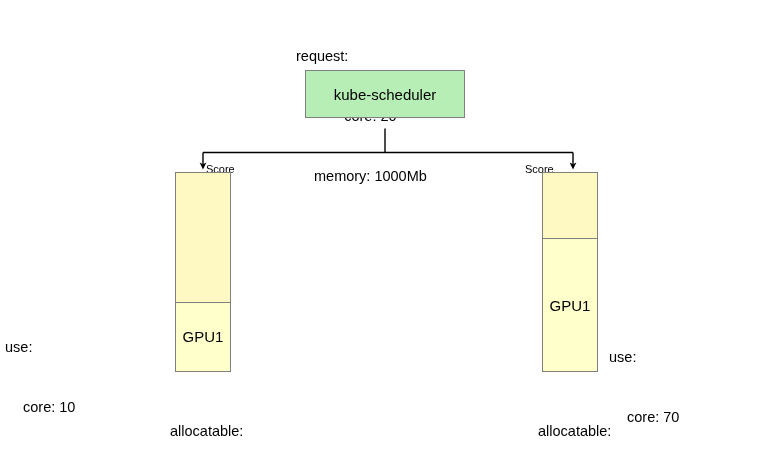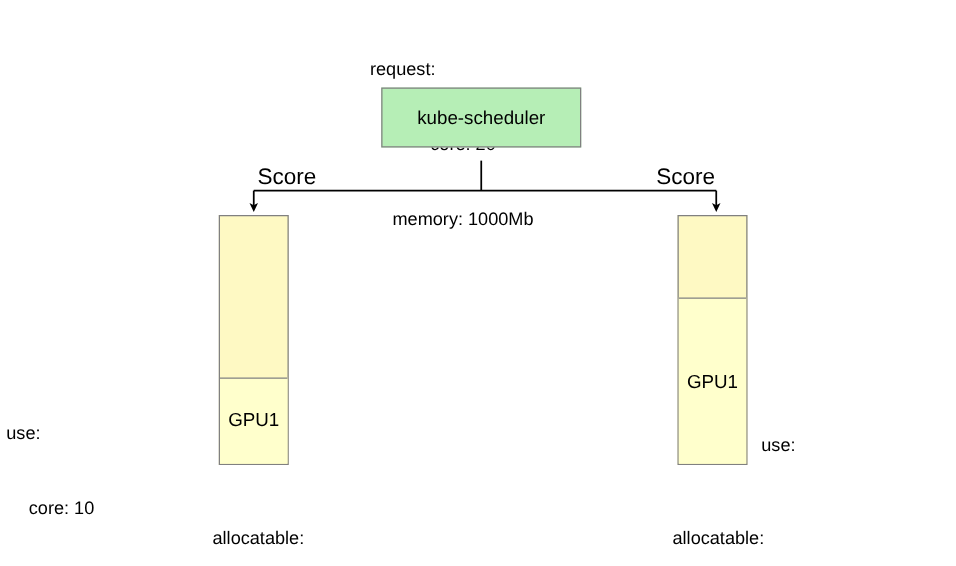--- a/index.html
+++ b/index.html
@@ -77,21 +77,21 @@
     width: 100%;
     box-sizing: border-box;
     background: #ffffcc;
     border-top: 1px solid #808080;
     display: flex;
     align-items: center;
     justify-content: center;
     font-size: 15px;
     color: #000000;
   }
-  .score-label { font-size: 18px; }
+  .score-label { font-size: 11px; margin-top: 28px; }
 </style>
 </head>
 <body style="background: rgb(255, 255, 255);">
 
 <div id="canvas">
 
   <div class="block" style="left:296px; top:6px;">
     <span class="lvl0">request:</span>
     <span class="lvl1">core: 20</span>
     <span class="lvl1">memory: 1000Mb</span>
@@ -139,20 +139,21 @@
   </div>
 
   <div class="bar-outer bar-right" style="border-color: rgb(128, 128, 128);">
     <div class="bar-fill" style="background: rgb(255, 255, 204); border-top-color: rgb(128, 128, 128); height: 67%;">
       <span>GPU1</span>
     </div>
   </div>
 
   <div class="block" style="left:609px; top:307px;">
     <span class="lvl0">use:</span>
+    <span class="lvl1">core: 70</span>
     
   </div>
 
   <div class="block" style="left:538px; top:381px;">
     <span class="lvl0">allocatable:</span>
     
     
   </div>
 
 </div>

